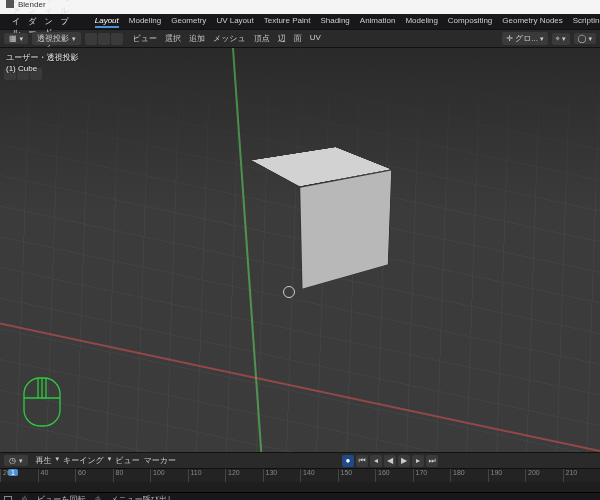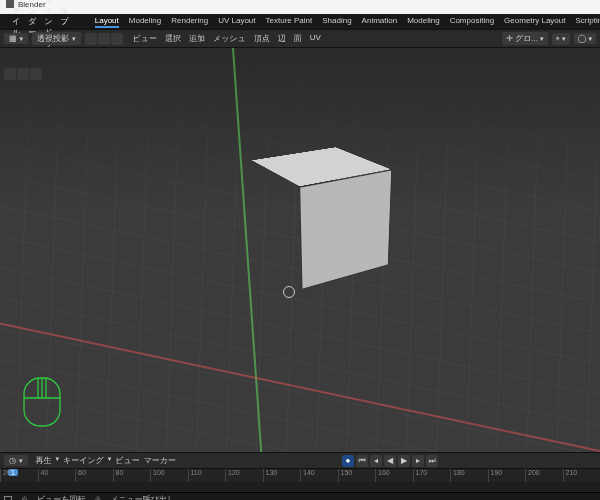--- a/index.html
+++ b/index.html
@@ -3,21 +3,21 @@
 <meta charset="utf-8">
 <style>
   * { margin: 0; padding: 0; box-sizing: border-box; font-family: sans-serif; }
   html, body { width: 600px; height: 500px; overflow: hidden; background: #1b1b1b; color: #ccc; font-size: 9px; }
   .titlebar { height: 14px; background: #f5f5f5; color: #333; display: flex; align-items: flex-start; padding: 0 6px; font-size: 8px; }
   .titlebar .tb-icon { width: 8px; height: 8px; background: #555; margin-right: 4px; }
   .menubar1 { height: 16px; background: #18181a; display: flex; align-items: center; padding: 0 4px; gap: 8px; border-bottom: 1px solid #111; }
   .menubar1 .logo { width: 10px; height: 10px; background: linear-gradient(135deg,#f57900,#3465a4); border-radius: 2px; }
   .menubar1 .jpmenu { display: flex; gap: 8px; color: #ddd; font-size: 8px; }
   .menubar1 .tabs { display: flex; gap: 10px; margin-left: 18px; font-size: 8px; color: #ccc; white-space: nowrap; }
-  .menubar1 .tabs span.active { color: #fff; border-bottom: 2px solid #4a90d9; padding-bottom: 1px; }
+  .menubar1 .tabs span.active { color: #fff; border-bottom: 2px solid #4a90d9; padding-bottom: 1px; font-style: italic; }
   .menubar2 { height: 18px; background: #2a2a2a; display: flex; align-items: center; padding: 0 4px; gap: 4px; border-bottom: 1px solid #111; font-size: 8px; }
   .dropdown { background: #3a3a3a; border-radius: 2px; padding: 1px 5px; display: inline-flex; align-items: center; gap: 3px; }
   .mode-icons { display: flex; gap: 1px; }
   .mode-icons div { width: 12px; height: 12px; background: #3a3a3a; border-radius: 2px; }
   .menubar2 .menu2items { display: flex; gap: 8px; margin-left: 6px; }
   .menubar2 .right-cluster { margin-left: auto; display: flex; gap: 4px; align-items: center; }
   .right-cluster .btn { background: #3a3a3a; padding: 1px 4px; border-radius: 2px; display: inline-flex; align-items: center; gap: 2px; }
   .viewport { position: relative; width: 100%; height: 404px; background: #3b3b3b; overflow: hidden; }
   
   .axis { position: absolute; background: none; }
@@ -69,28 +69,28 @@
   <div class="logo"></div>
   <div class="jpmenu">
     <span>ファイル</span>
     <span>レンダー</span>
     <span>ウィンドウ</span>
     <span>ヘルプ</span>
   </div>
   <div class="tabs">
     <span class="active">Layout</span>
     <span>Modeling</span>
-    <span>Rendering</span>
+    <span>Geometry</span>
     <span>UV Layout</span>
     <span>Texture Paint</span>
     <span>Shading</span>
     <span>Animation</span>
     <span>Modeling</span>
     <span>Compositing</span>
-    <span>Geometry Layout</span>
+    <span>Geometry Nodes</span>
     <span>Scripting</span>
 
   </div>
 </div>
 
 <div class="menubar2">
   <div class="dropdown">
     <span>▦</span>
     <span class="chev">▾</span>
   </div>
@@ -135,20 +135,24 @@
   <div class="darken-top"></div>
   <div class="axis axis-green"></div>
   <div class="axis axis-red"></div>
 
   <div class="mini-strip">
     <div></div>
     <div></div>
     <div></div>
   </div>
 
+  <div class="overlay-label">
+    <div>ユーザー・透視投影</div>
+    <div>(1) Cube</div>
+  </div>
 
   <div class="cube-wrap">
     <div class="cube">
       <div class="face f-top"></div>
       <div class="face f-front"></div>
       <div class="face f-right"></div>
     </div>
   </div>
 
   <div class="cursor3d"></div>

